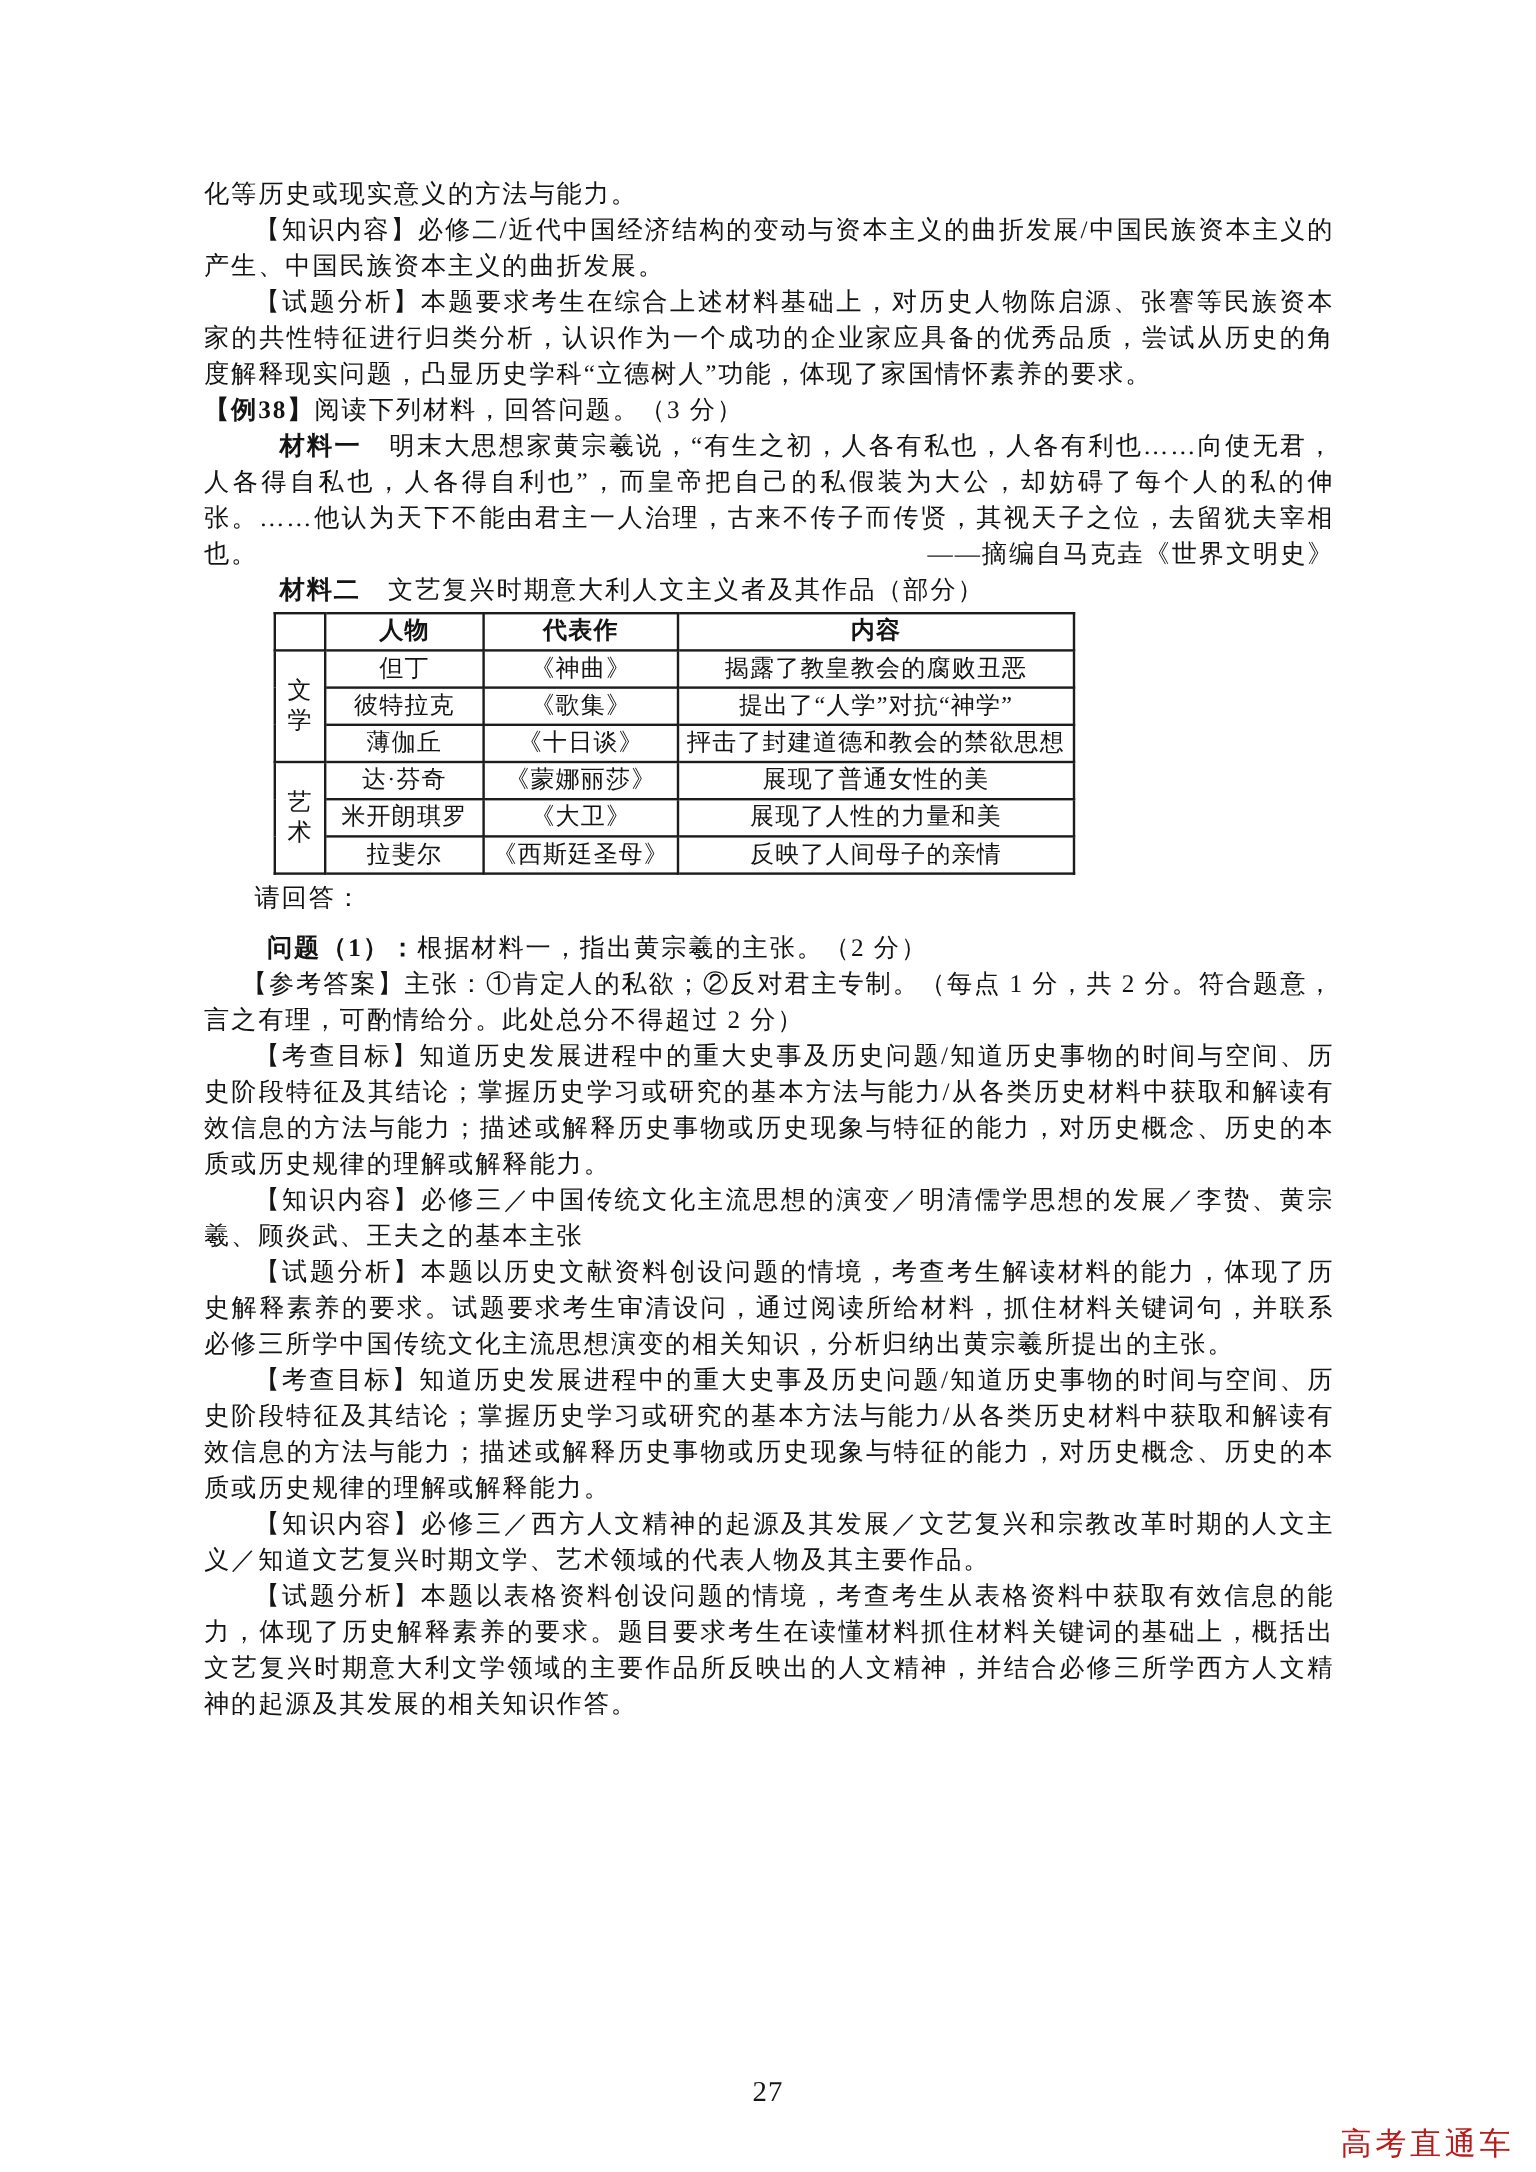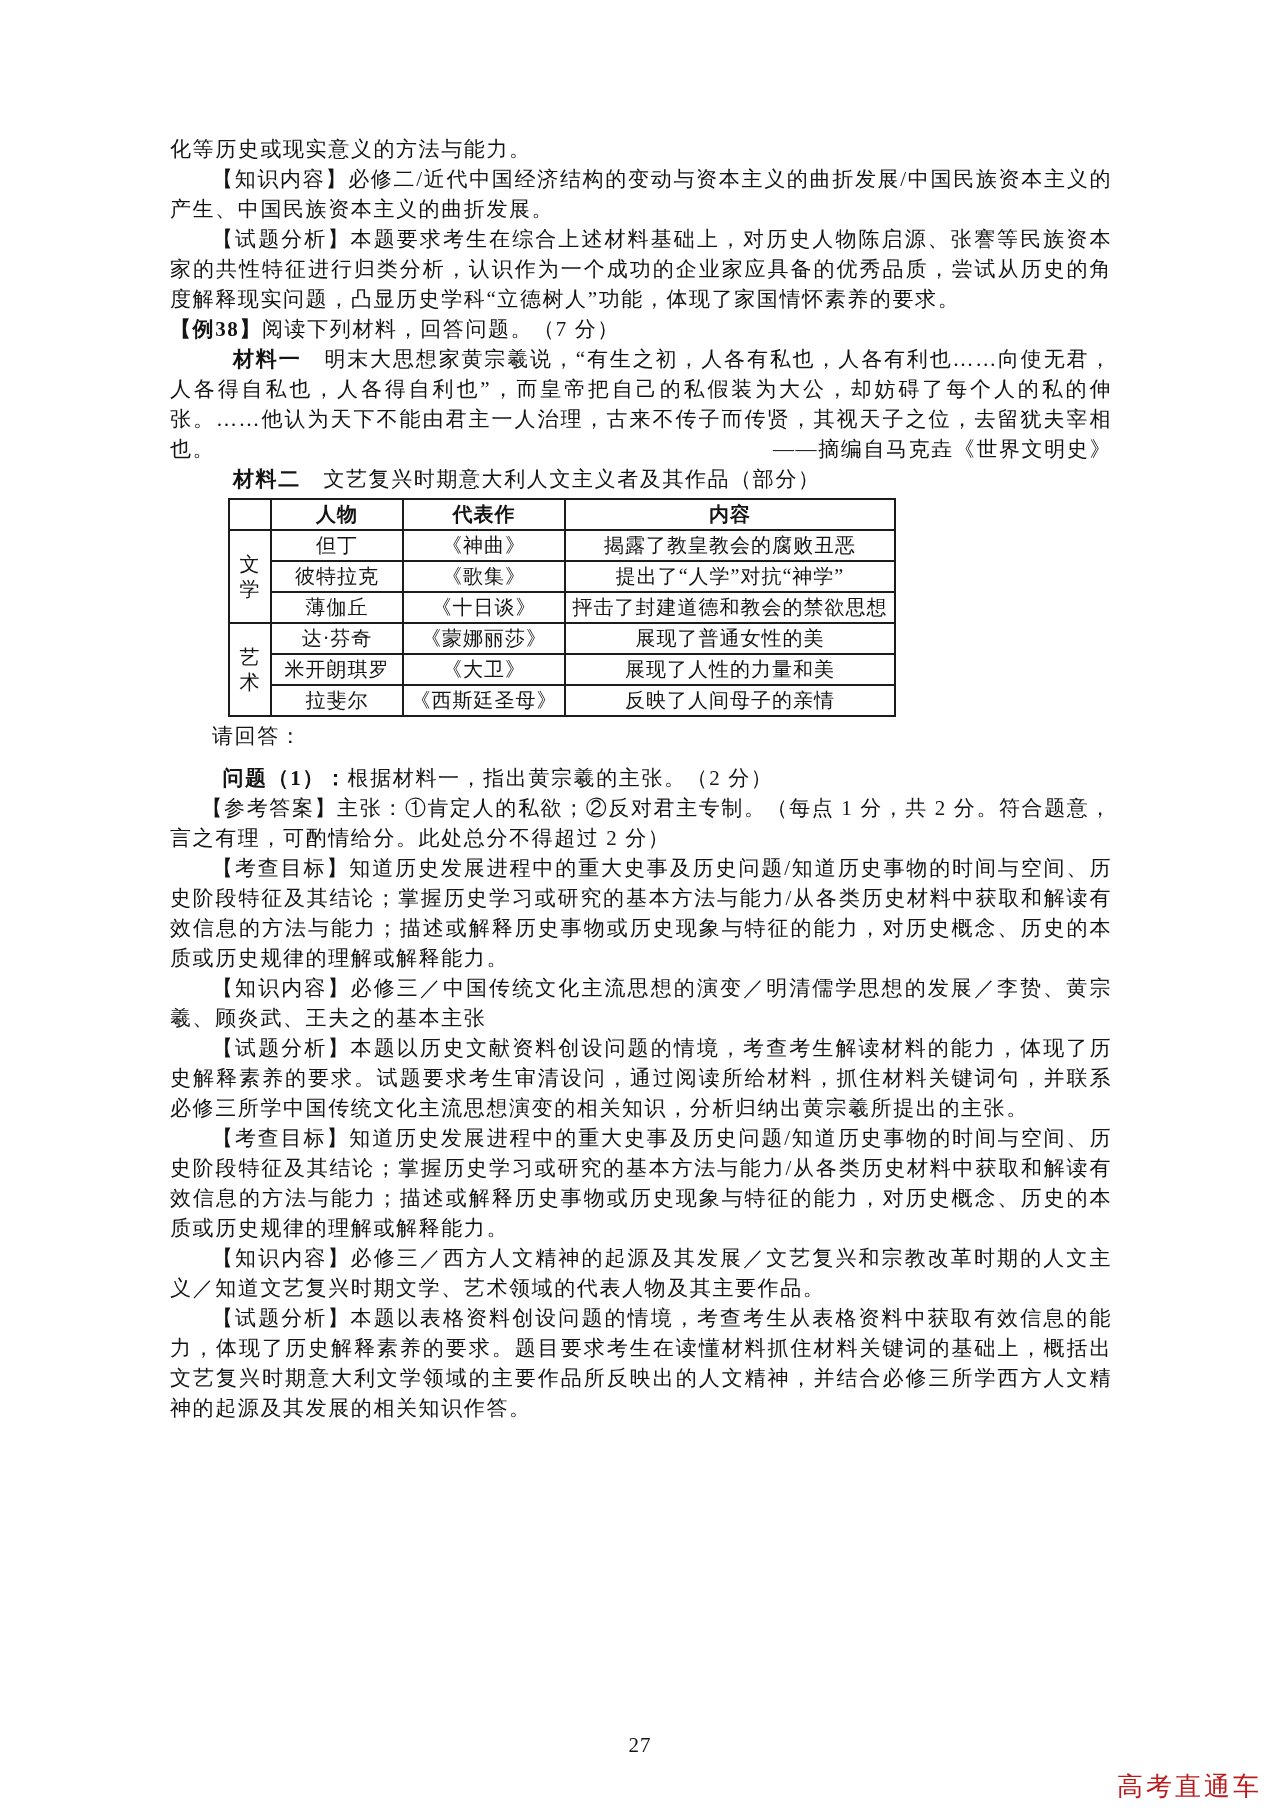--- a/index.html
+++ b/index.html
@@ -6,21 +6,21 @@
   html,body { width:1280px; height:1810px; }
   body {
     background:#ffffff;
     color:#141414;
     font-family:"Liberation Serif","DejaVu Serif",serif;
     position:relative;
     overflow:hidden;
   }
   .content {
     position:absolute;
-    top:134px;
+    top:146px;
     left:170px;
     width:942px;
   }
   .para {
     font-size:21px;
     line-height:30px;
     letter-spacing:1.6px;
     text-align:justify;
   }
   .lead { font-weight:700; }
@@ -55,21 +55,21 @@
     font-size:20px;
     line-height:28px;
     padding:2px 10px;
   }
   .page-number {
     position:absolute;
     bottom:52px;
     left:0;
     width:1280px;
     text-align:center;
-    font-size:21px;
+    font-size:24px;
     letter-spacing:1px;
   }
   .watermark {
     position:absolute;
     right:18px;
     bottom:6px;
     font-family:"Liberation Sans","DejaVu Sans",sans-serif;
     font-size:26px;
     letter-spacing:3px;
     color:#b91c1c;
@@ -79,21 +79,21 @@
 <body>
 
 <div class="content">
 
   <p class="para ind-0">化等历史或现实意义的方法与能力。</p>
 
   <p class="para ind-2">【知识内容】必修二/近代中国经济结构的变动与资本主义的曲折发展/中国民族资本主义的产生、中国民族资本主义的曲折发展。</p>
 
   <p class="para ind-2">【试题分析】本题要求考生在综合上述材料基础上，对历史人物陈启源、张謇等民族资本家的共性特征进行归类分析，认识作为一个成功的企业家应具备的优秀品质，尝试从历史的角度解释现实问题，凸显历史学科“立德树人”功能，体现了家国情怀素养的要求。</p>
 
-  <p class="para ind-0"><span class="lead">【例38】</span><span>阅读下列材料，回答问题。（7 分）</span></p>
+  <p class="para ind-0"><span class="lead">【例38】</span><span>阅读下列材料，回答问题。（3 分）</span></p>
 
   <p class="para ind-3 m1"><span class="lead">材料一</span><span>　明末大思想家黄宗羲说，“有生之初，人各有私也，人各有利也……向使无君，人各得自私也，人各得自利也”，而皇帝把自己的私假装为大公，却妨碍了每个人的私的伸张。……他认为天下不能由君主一人治理，古来不传子而传贤，其视天子之位，去留犹夫宰相也。</span><span class="src">——摘编自马克垚《世界文明史》</span></p>
 
   <p class="para ind-3"><span class="lead">材料二</span><span>　文艺复兴时期意大利人文主义者及其作品（部分）</span></p>
 
   <table class="works">
     <colgroup>
       <col class="col-cat">
         <col class="col-person">
         <col class="col-work">

